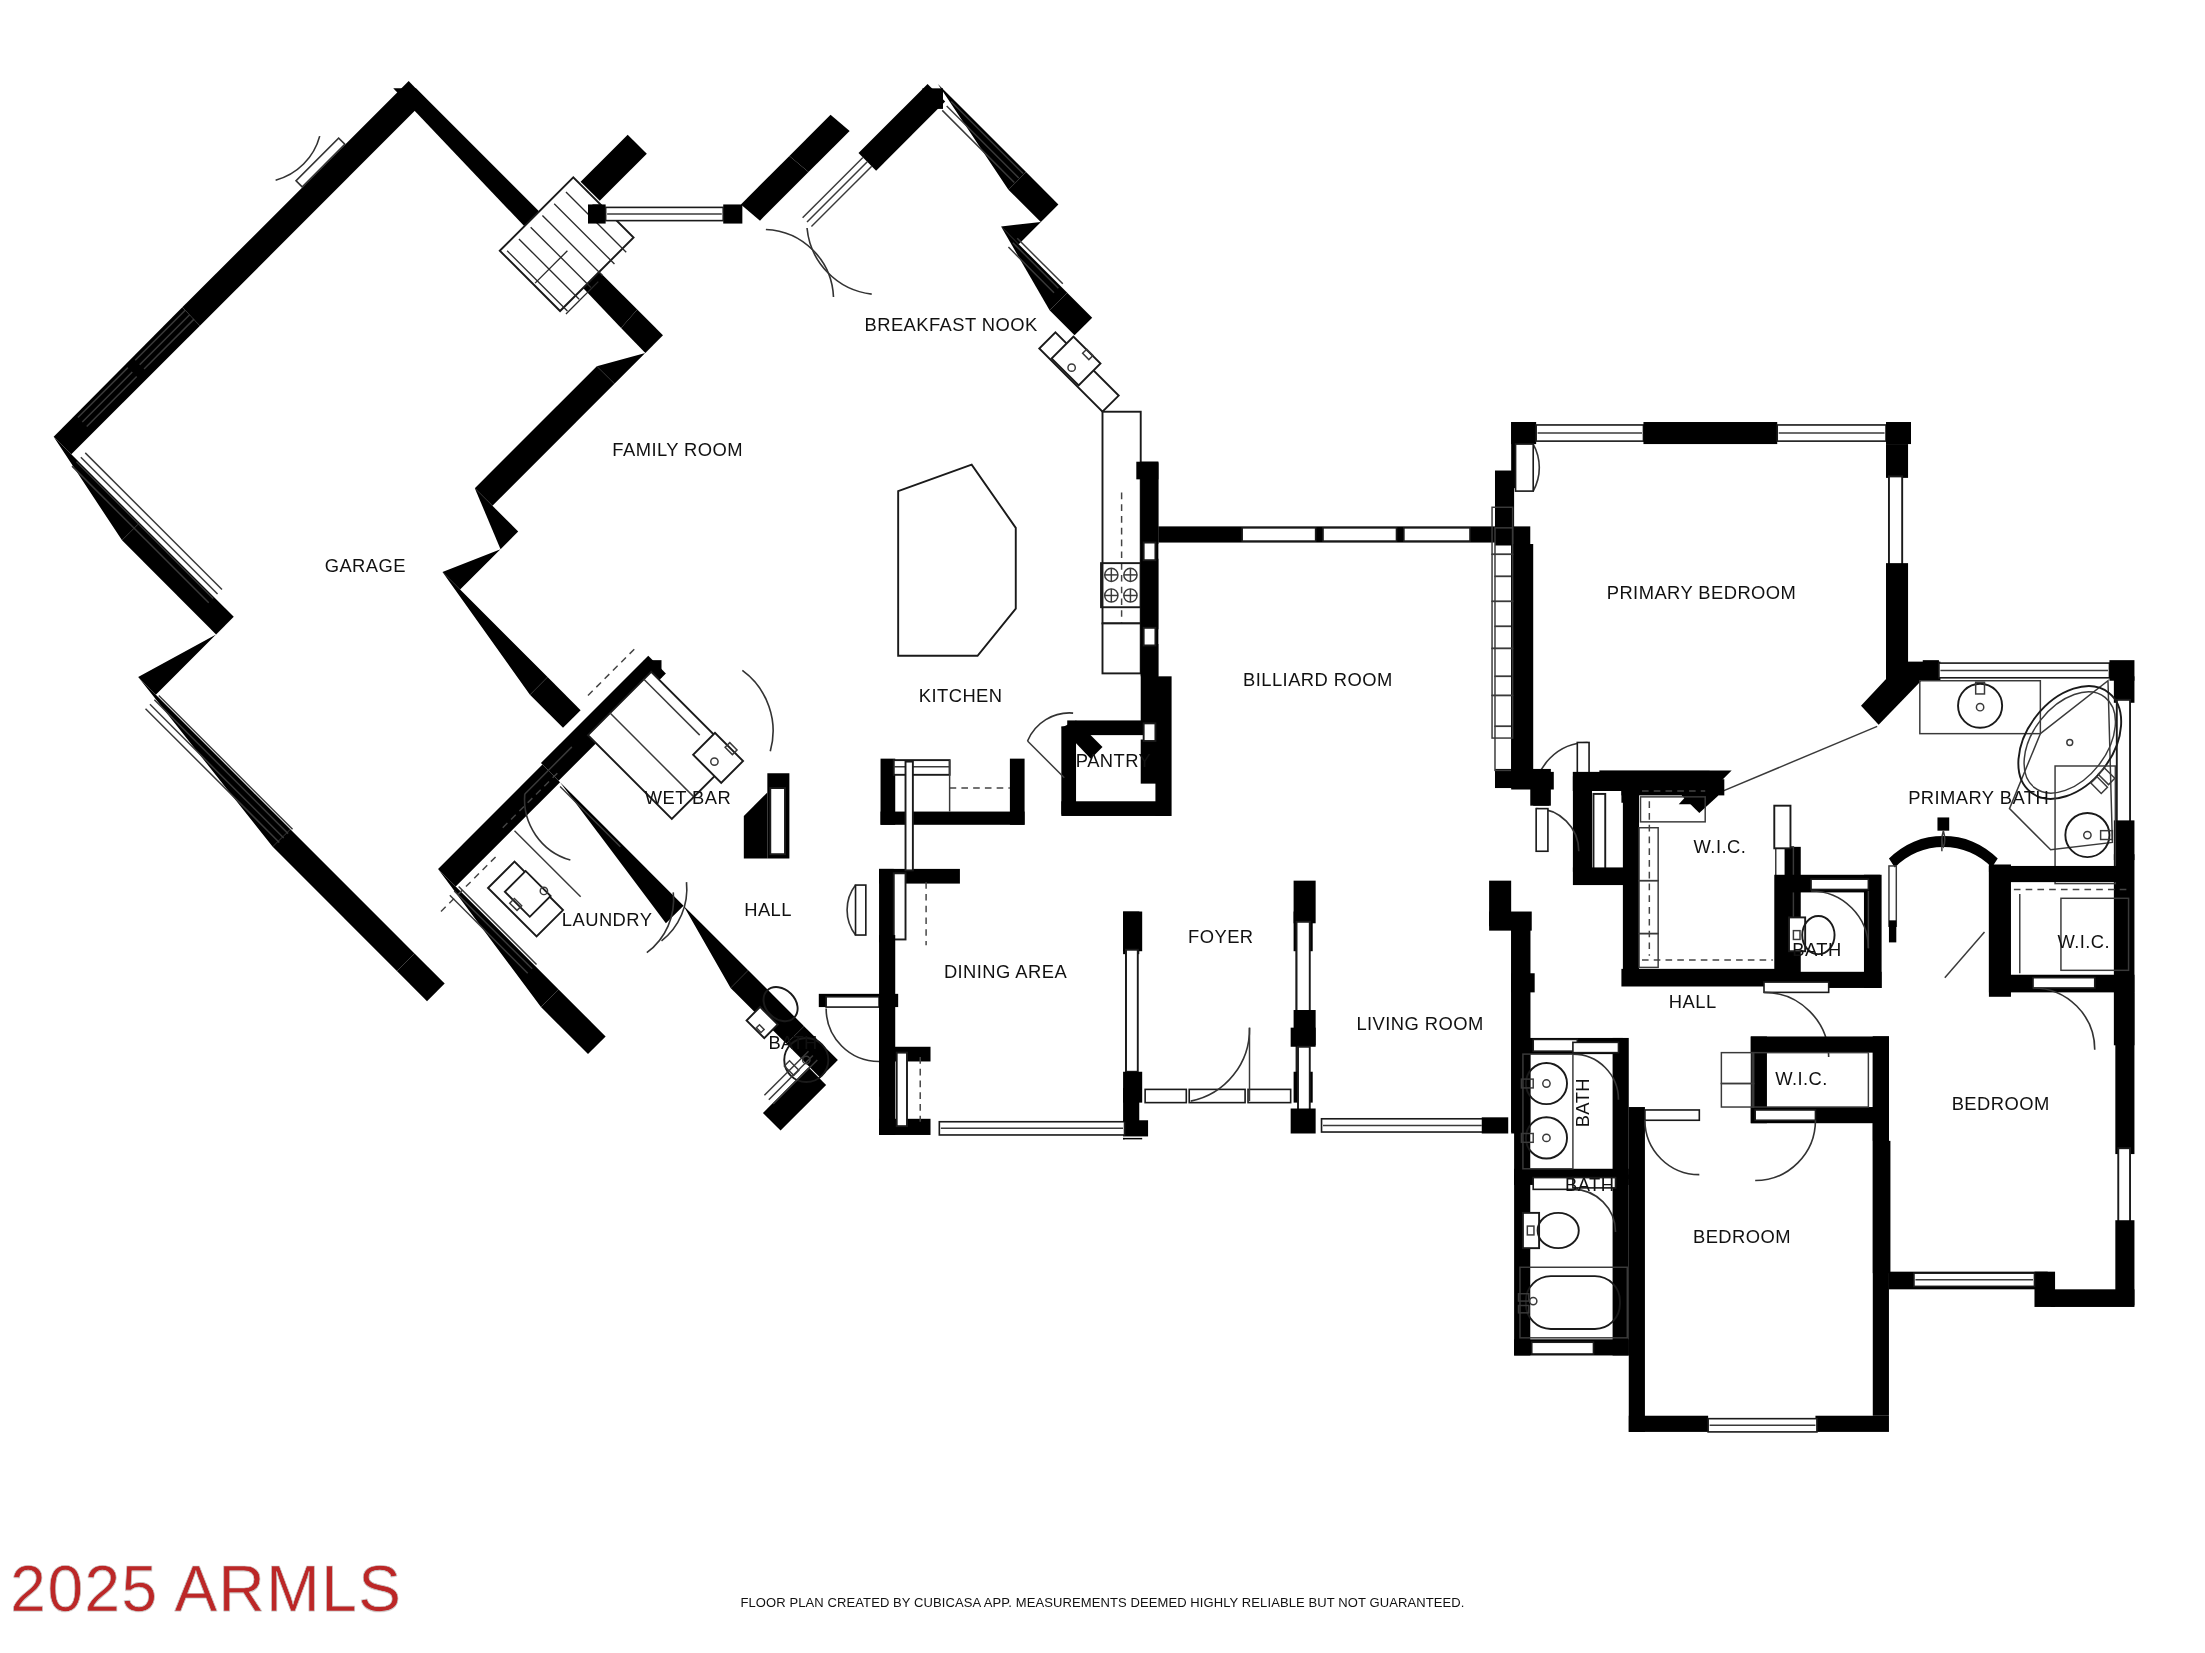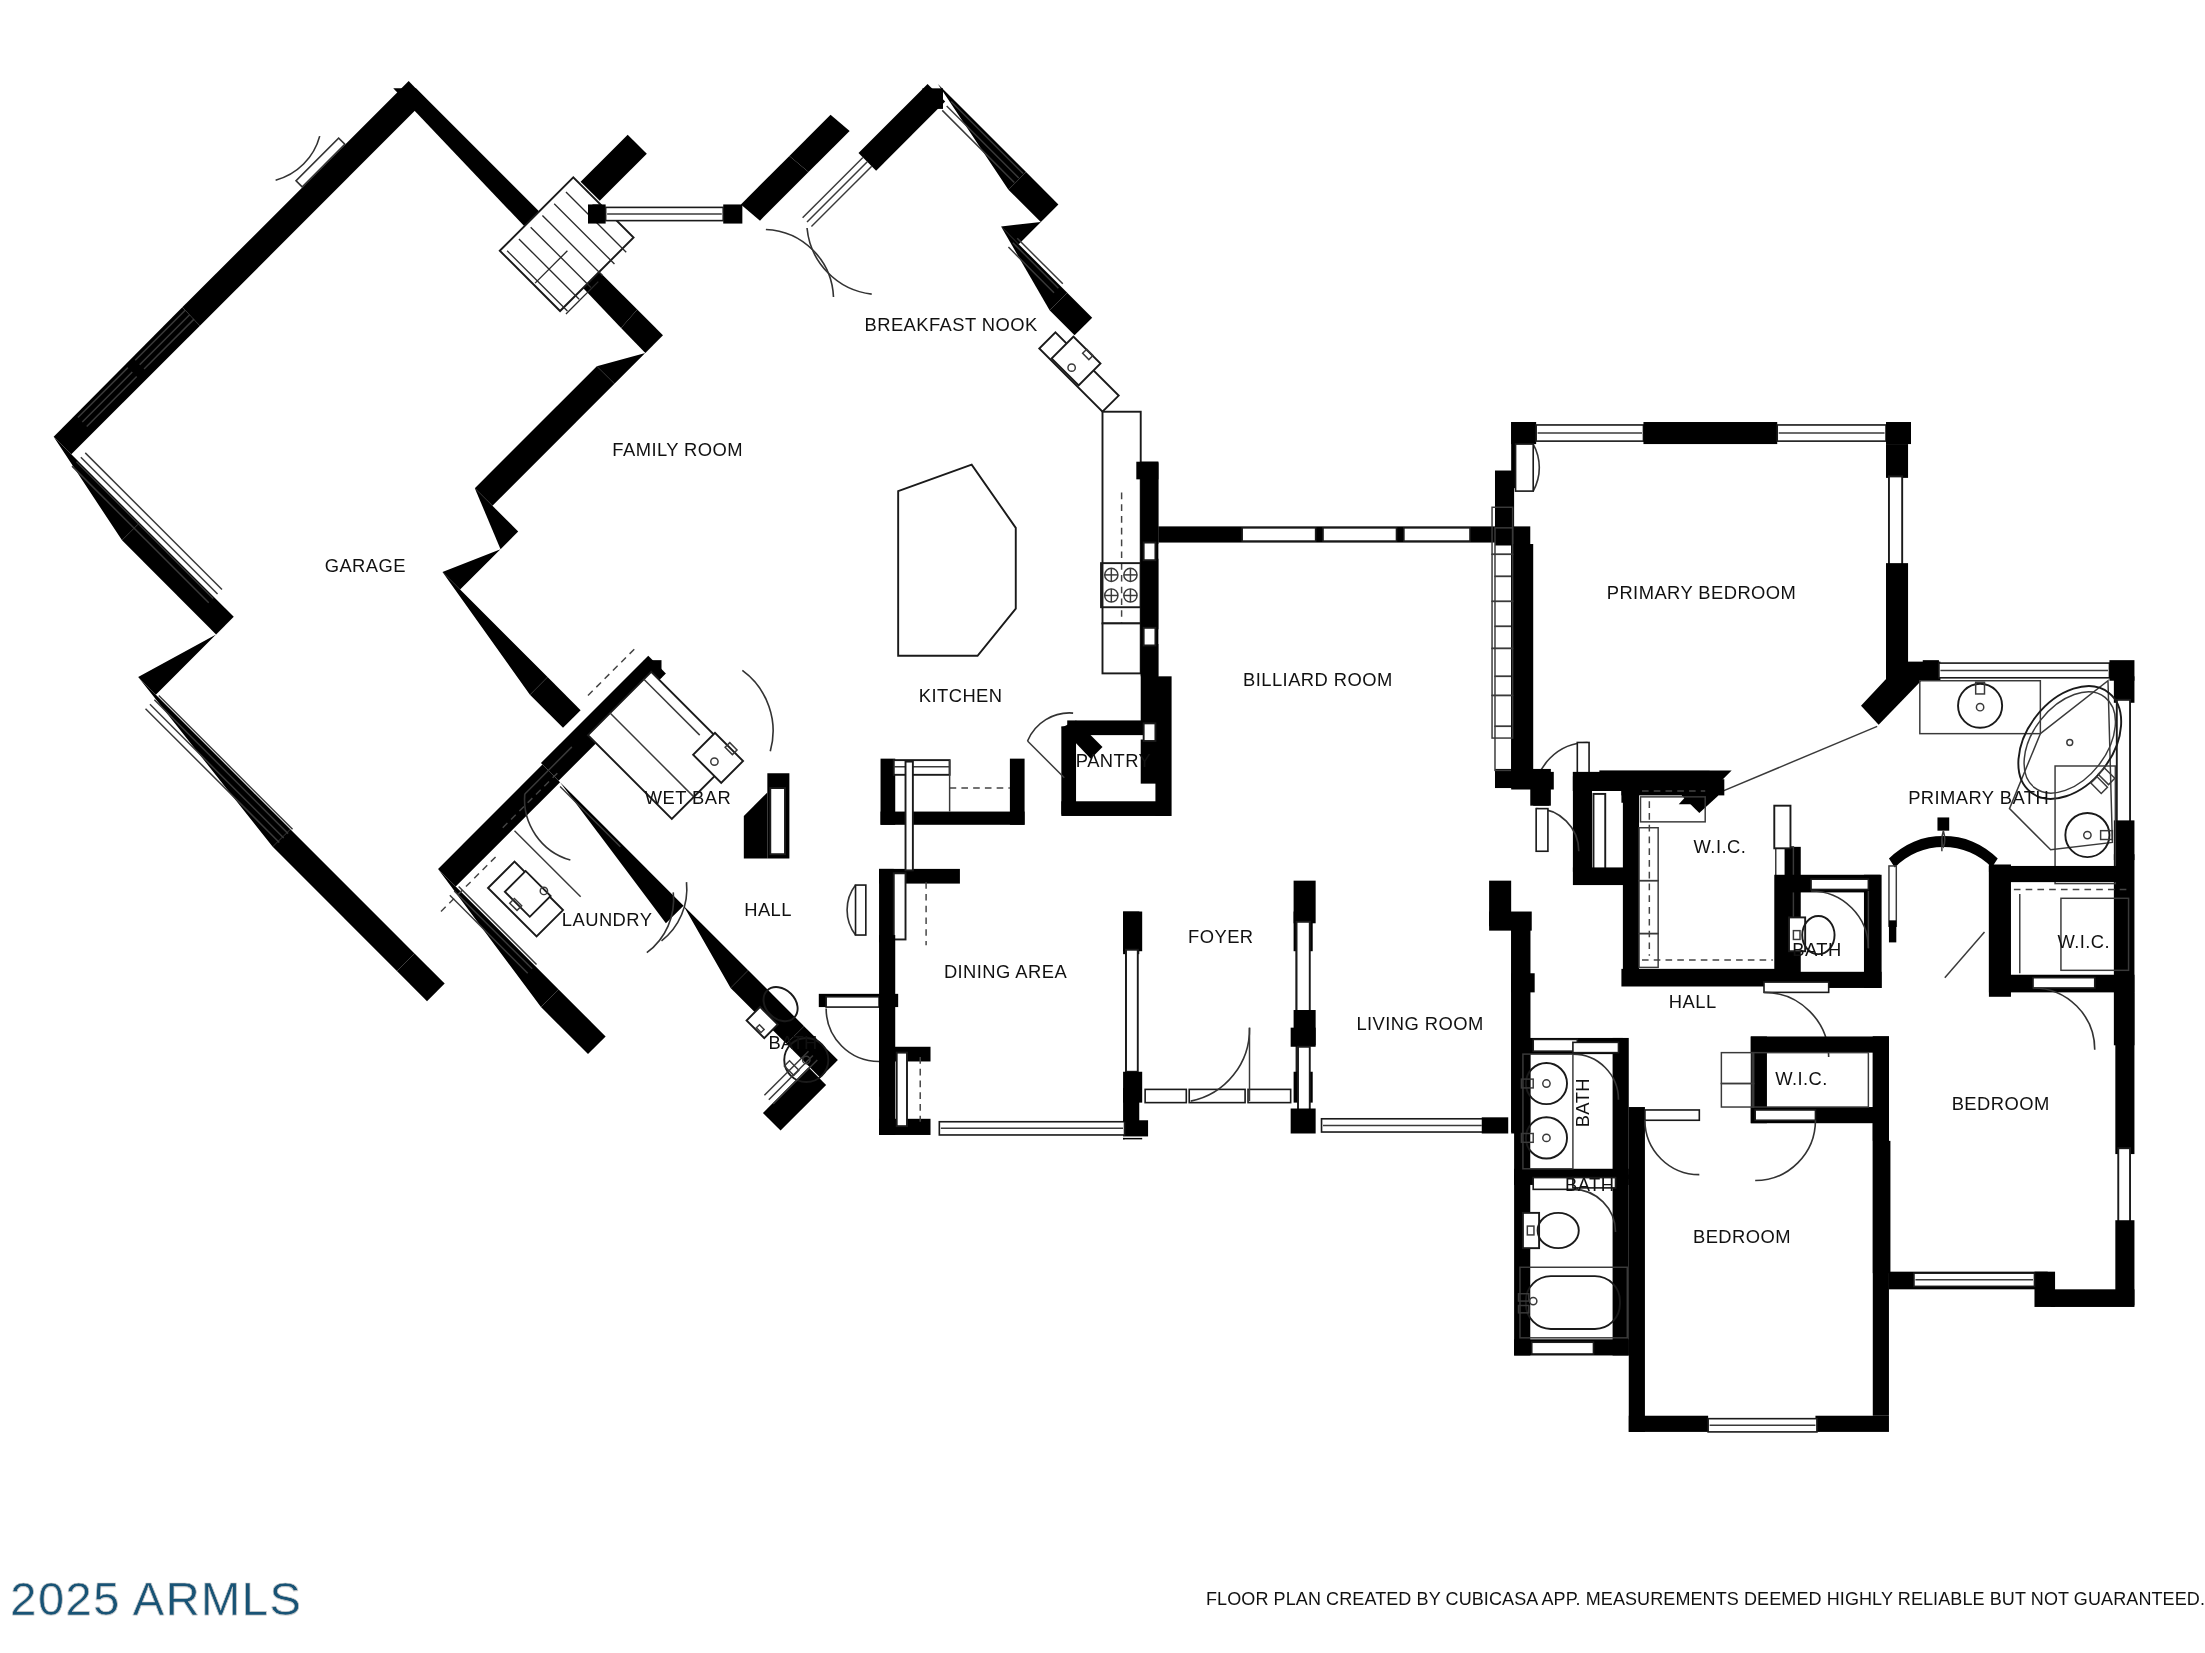--- a/index.html
+++ b/index.html
@@ -41,34 +41,34 @@
     fill: #111111;
     text-anchor: middle;
     dominant-baseline: middle;
     white-space: pre;
   }
   .footer-note {
     position: absolute;
     left: 0;
     right: 0;
     bottom: 44px;
-    text-align: right;
+    text-align: center;
     font-family: "Liberation Sans", sans-serif;
-    font-size: 18px;
+    font-size: 13px;
     color: #111111;
     letter-spacing: 0.1px;
   }
   .watermark {
     position: absolute;
     left: 10.3px;
     bottom: 28px;
     font-family: "Liberation Sans", sans-serif;
-    font-size: 47px;
+    font-size: 64px;
     letter-spacing: 1.5px;
-    color: #0c4a6e;
+    color: #b91c1c;
     -webkit-text-stroke: 0.7px #c9c9c9;
     text-shadow: 0 0.7px 0 #e8e8e8;
     opacity: 0.95;
     user-select: none;
   }
 </style>
 </head>
 <body>
 
 <div id="page">

